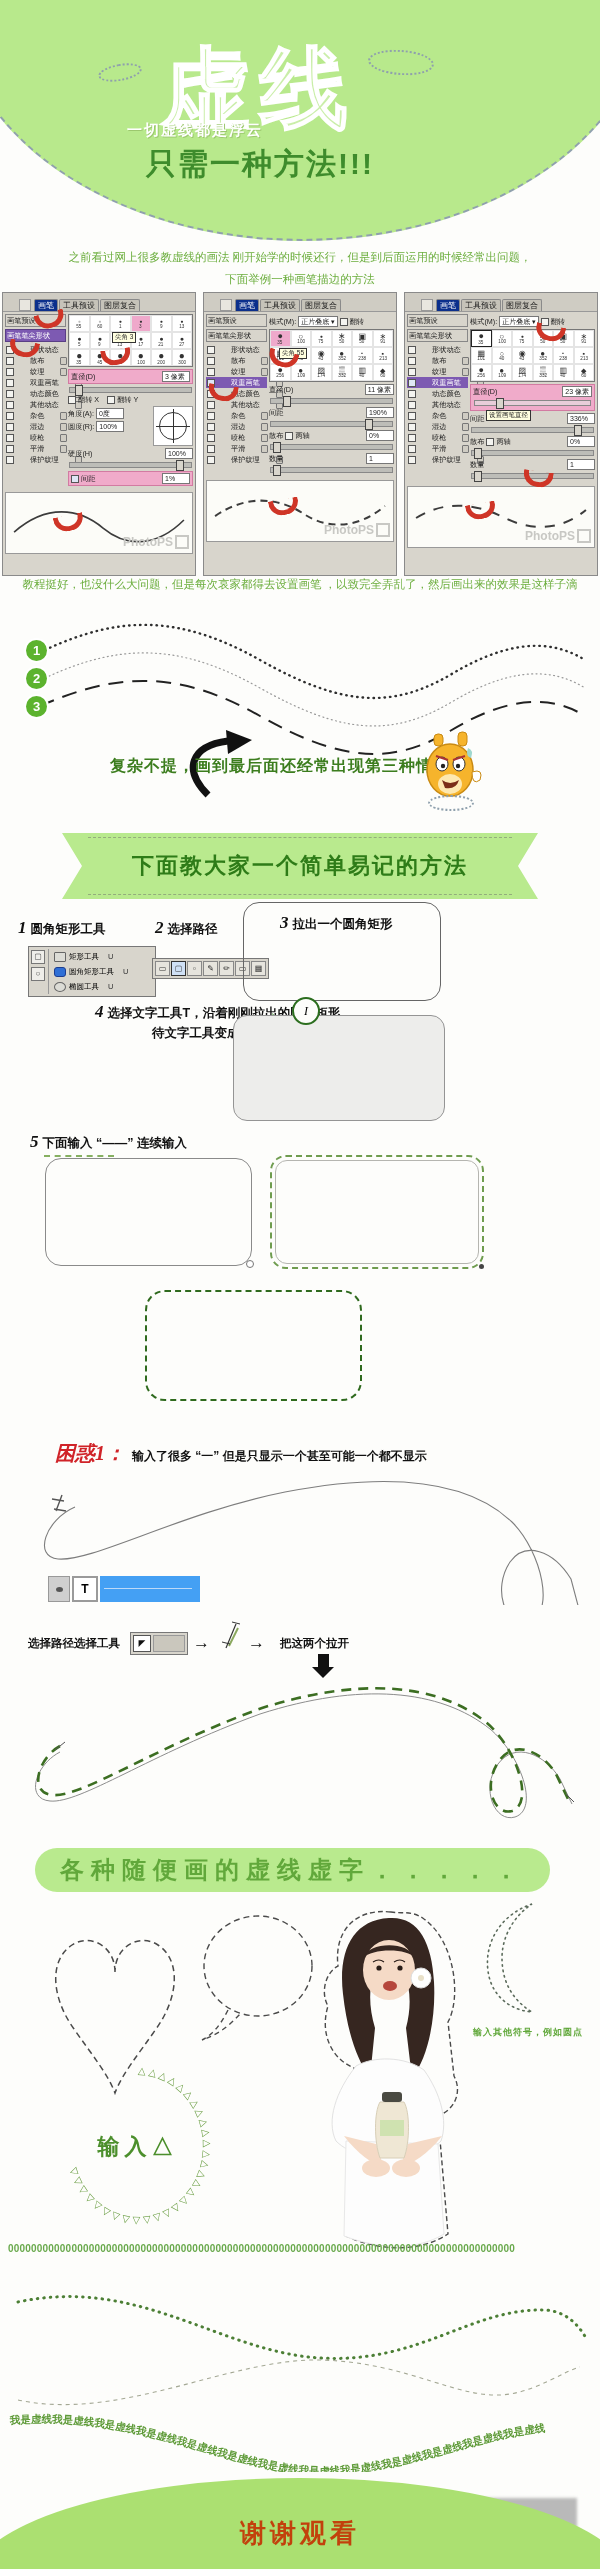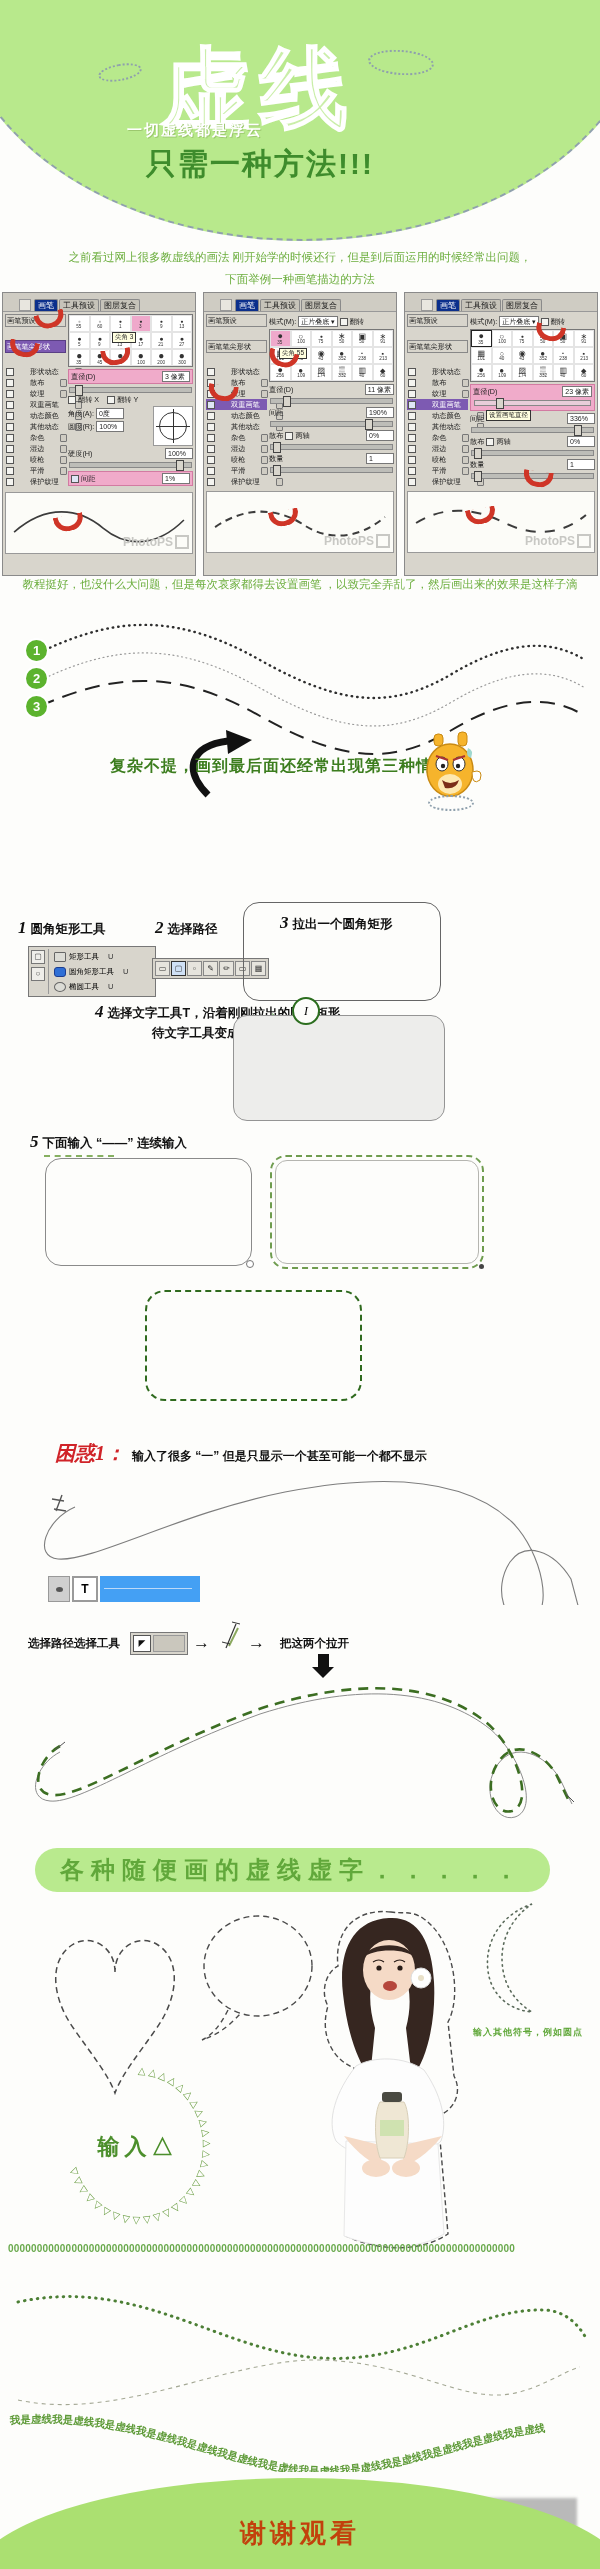--- a/index.html
+++ b/index.html
@@ -25,21 +25,21 @@
   .ps{position:relative;flex:1;height:282px;background:#d8d5cc;border:1px solid #8a8a8a;
       font-size:8px;color:#1c1c1c;line-height:1;}
   .ps-tabs{display:flex;align-items:flex-end;height:17px;padding:1px 16px 0;background:#cfccc3;gap:1px;
            border-bottom:1px solid #999;}
   .ticon{width:10px;height:10px;background:#e8e6df;border:1px solid #999;margin-right:2px;flex:none;}
   .ps-tab{padding:2px 3px 1px;background:#c6c3b9;border:1px solid #8a8a8a;border-bottom:0;
           border-radius:2px 2px 0 0;white-space:nowrap;overflow:hidden;}
   .ps-tab.on{background:#0b2f8c;color:#fff;}
   .ps-body{display:flex;padding:2px;gap:2px;}
   .side{width:61px;flex:none;}
-  .cell{border:1px solid #888;background:#d8d5cc;padding:2px 1px;margin-bottom:13px;font-size:7.2px;}
+  .cell{border:1px solid #888;background:#d8d5cc;padding:2px 1px;margin-bottom:2px;font-size:7.2px;}
   .cell.sel{background:#7d5ab2;color:#fff;border-color:#5a3f85;}
   .row{display:flex;align-items:center;gap:16px;height:11px;padding:0 1px;font-size:7.2px;white-space:nowrap;}
   .row.sel{background:#7d5ab2;color:#fff;}
   .cb{width:6px;height:6px;border:1px solid #555;background:#f4f4f0;flex:none;}
   .cb.ck{background:#dfe6f5;}
   .lk{width:5px;height:6px;border:1px solid #777;border-radius:1px;margin-left:auto;background:#cfccc3;flex:none;}
   .main{flex:1;min-width:0;position:relative;}
   .grid{display:grid;grid-template-columns:repeat(6,1fr);background:#fff;border:1px solid #777;margin-bottom:2px;}
   .gc{height:15px;border:1px solid #e4e4e4;display:flex;flex-direction:column;align-items:center;
       justify-content:center;color:#333;position:relative;}
@@ -773,20 +773,23 @@
       <circle cx="27" cy="40" r="2.2" fill="#222"></circle>
       <circle cx="42" cy="40" r="2.2" fill="#222"></circle>
       <path d="M20,30 L32,34 M49,30 L37,34" stroke="#a33" stroke-width="2"></path>
       <path d="M26,54 Q34,60 43,54 Q40,64 29,62 Z" fill="#7a2d17"></path>
       <path d="M52,22 q6,2 3,10 q-6,-2 -3,-10" fill="#9fd8cf"></path>
       <path d="M56,46 q12,-4 8,8 q-8,6 -8,-8" fill="#fff" stroke="#c98a12"></path>
     </svg>
   </div>
 
   <span class="cloud" style="left:428px;top:795px;width:42px;height:12px;"></span>
+  <div class="ribbon">
+    <span>下面教大家一个简单易记的方法</span>
+  </div>
 
   <div class="abs" style="left:0;top:900px;width:600px;height:228px;">
     <div class="steptxt" style="left:18px;top:18px;"><span class="stepnum">1</span><span class="steplab">圆角矩形工具</span></div>
     <div class="flyout" style="left:28px;top:46px;width:122px;">
       <div class="flyL">
         <span class="ficon">▢</span>
         <span class="ficon">○</span>
       </div>
       <div style="flex:1;">
         <div class="frow2">

